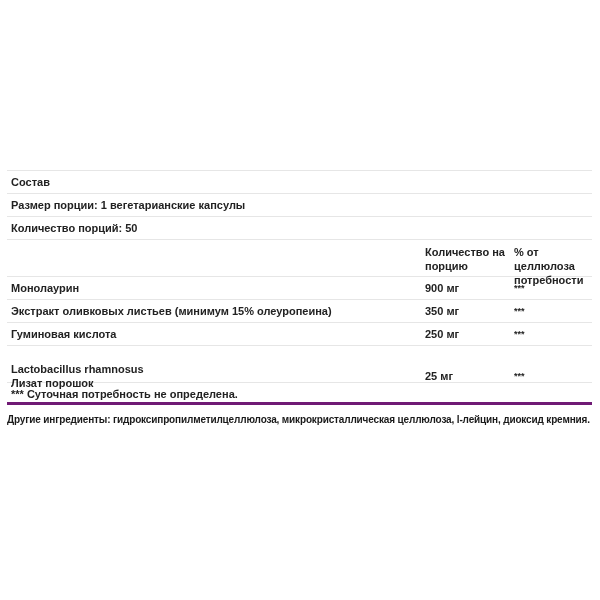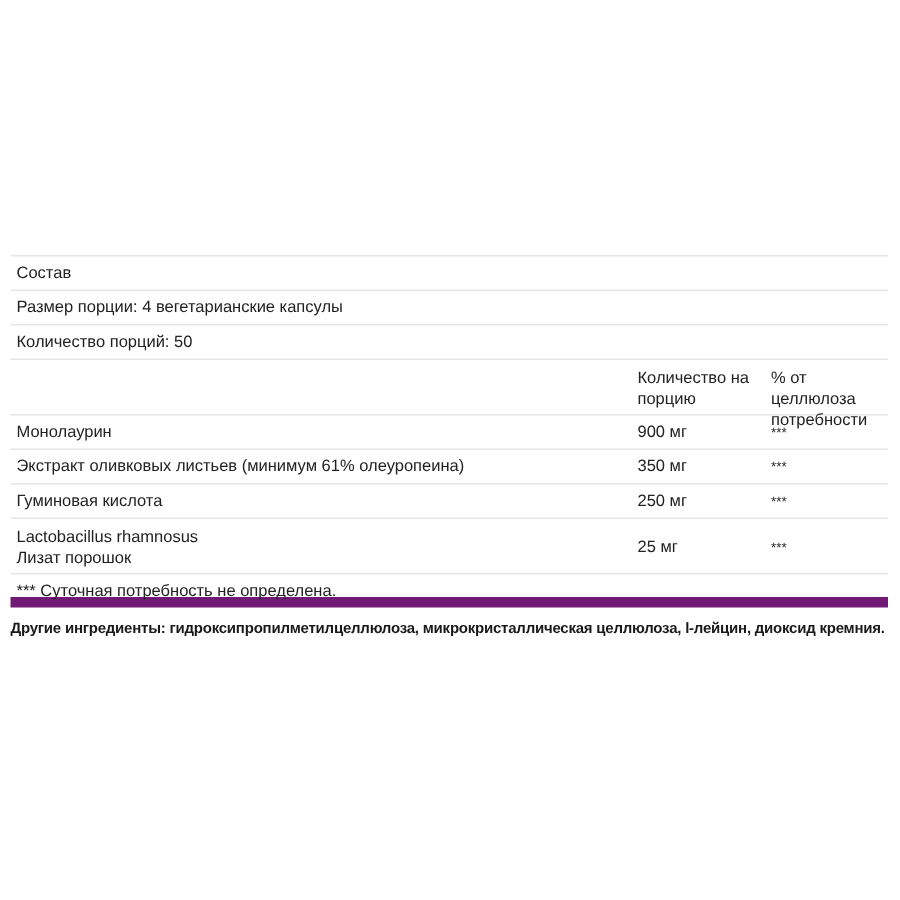--- a/index.html
+++ b/index.html
@@ -1,60 +1,60 @@
 <!DOCTYPE html>
 <html><head>
   <meta charset="utf-8">
   <style>
     html, body { margin: 0; padding: 0; background: #ffffff; }
     body { width: 600px; height: 600px; position: relative; overflow: hidden;
            font-family: "Liberation Sans", sans-serif; color: #222; }
     .facts { position: absolute; left: 7px; top: 170px; width: 585px;
              border-collapse: collapse; font-size: 11px; }
     .row { display: flex; border-top: 1px solid #e6e6e6; box-sizing: border-box; }
-    .row.last { border-bottom: 7px solid #701a75; text-align: right; }
-    .cell { padding: 0 4px; box-sizing: border-box; }
+    .row.last { border-bottom: 3px solid #701a75; text-align: right; }
+    .cell { padding: 0 4px; box-sizing: border-box; font-weight: bold; }
     .c1 { width: 414px; }
     .c2 { width: 89px; }
     .c3 { width: 82px; }
     .single { height: 23px; line-height: 22px; }
     .head { height: 37px; padding-top: 5px; line-height: 14px; }
     .ing { height: 23px; line-height: 22px; }
-    .ing.tall { height: 37px; padding-top: 5px; line-height: 14px; }
+    .ing.tall { height: 37px; padding-top: 16px; line-height: 14px; }
     .ing.tall .c2, .ing.tall .c3 { padding-top: 7px; }
     .stars { font-size: 9px; letter-spacing: 0; }
     .other { position: absolute; left: 7px; top: 414px; font-size: 10px;
              font-weight: bold; color: #1a1a1a; white-space: nowrap; letter-spacing: -0.15px; }
   </style>
 </head>
 <body>
 
 <div class="facts">
   <div class="row single">
     <div class="cell">Состав</div>
   </div>
   <div class="row single">
-    <div class="cell">Размер порции: 4 вегетарианские капсулы</div>
+    <div class="cell">Размер порции: 1 вегетарианские капсулы</div>
   </div>
   <div class="row single">
     <div class="cell">Количество порций: 50</div>
   </div>
   <div class="row head">
     <div class="cell c1"></div>
     <div class="cell c2">Количество на порцию</div>
     <div class="cell c3">% от целлюлоза потребности</div>
   </div>
 
   <div class="row ing">
     <div class="cell c1">Монолаурин</div>
     <div class="cell c2">900 мг</div>
     <div class="cell c3 stars">***</div>
   </div>
   <div class="row ing">
-    <div class="cell c1">Экстракт оливковых листьев (минимум 61% олеуропеина)</div>
+    <div class="cell c1">Экстракт оливковых листьев (минимум 15% олеуропеина)</div>
     <div class="cell c2">350 мг</div>
     <div class="cell c3 stars">***</div>
   </div>
   <div class="row ing">
     <div class="cell c1">Гуминовая кислота</div>
     <div class="cell c2">250 мг</div>
     <div class="cell c3 stars">***</div>
   </div>
   <div class="row ing tall">
     <div class="cell c1">

